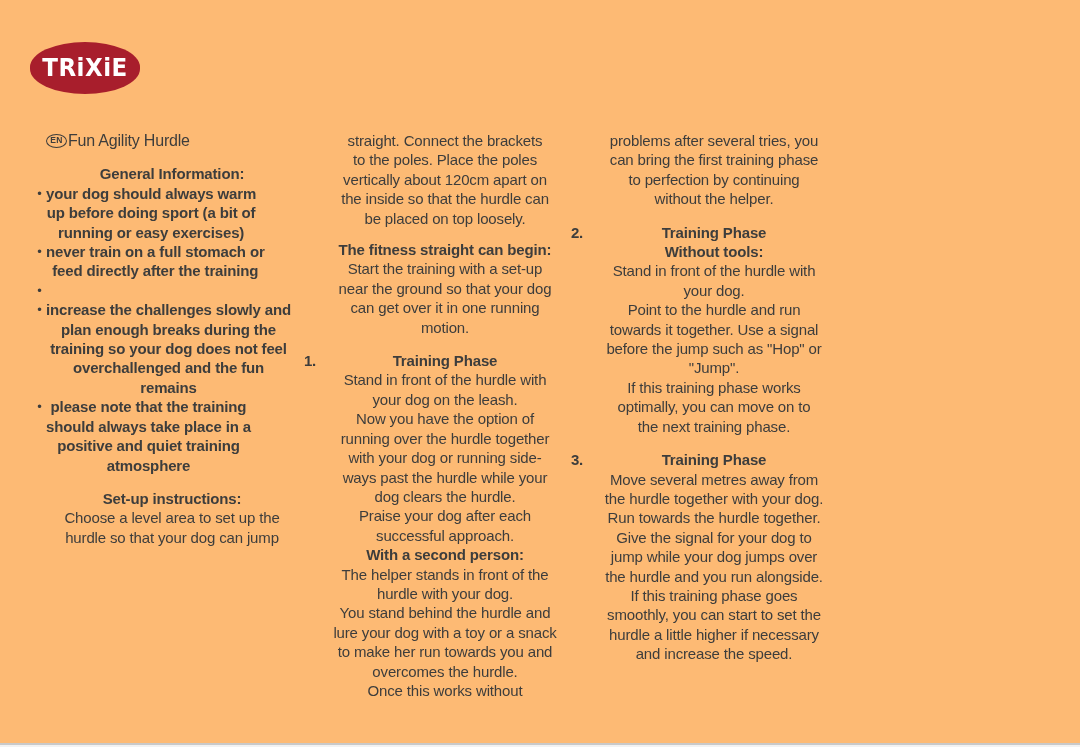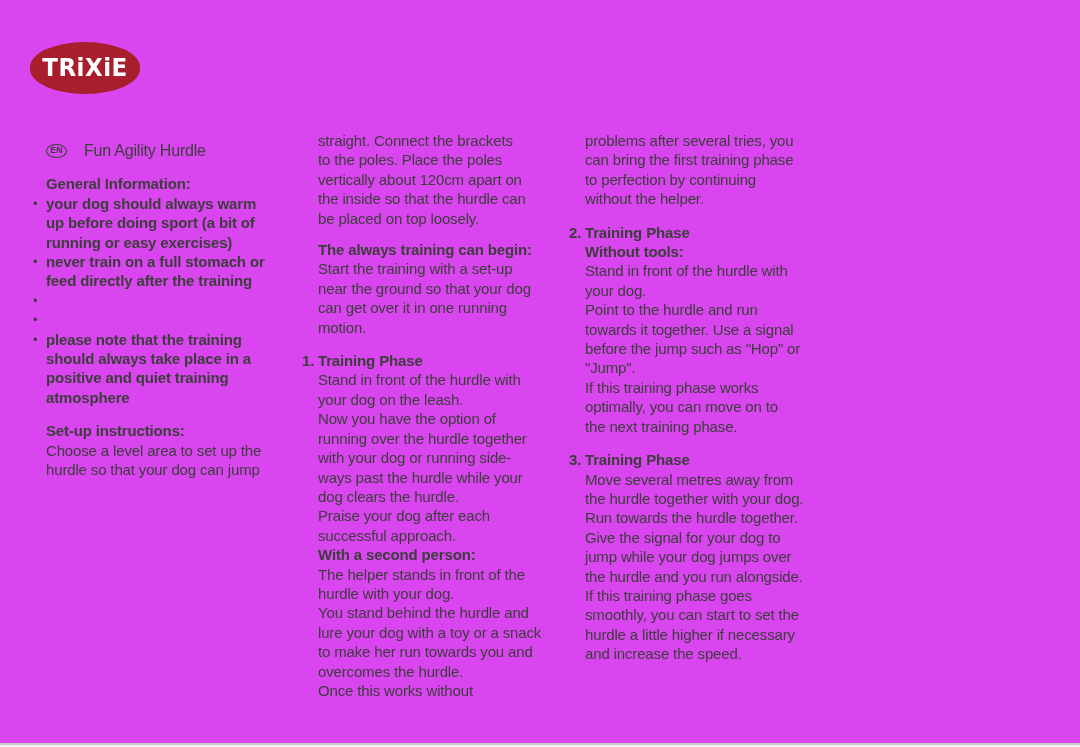--- a/index.html
+++ b/index.html
@@ -4,23 +4,24 @@
 <style>
   html, body { margin: 0; padding: 0; }
   body {
     font-family: "Liberation Sans", sans-serif;
     background: #ffffff;
   }
   .page {
     position: relative;
     width: 1080px;
     height: 747px;
-    background: #d946ef;
+    background: #fdba74;
     overflow: hidden;
     color: #3d3d3c;
+    text-align: center;
   }
   
   .logo {
     position: absolute;
     left: 30px;
     top: 42px;
     width: 110px;
     height: 52px;
     background: #a81e2c;
     border-radius: 50% / 48%;
@@ -46,24 +47,23 @@
     letter-spacing: -0.15px;
     color: #3d3d3c;
   }
   .col1 { left: 46px;  width: 252px; }
   .col2 { left: 318px; width: 254px; }
   .col3 { left: 585px; width: 258px; }
 
   .title-row {
     display: flex;
     align-items: center;
-    gap: 17px;
+    gap: 1px;
     margin-bottom: 2px;
     white-space: nowrap;
-    margin-top: 10px;
   }
   .lang-badge {
     display: inline-flex;
     align-items: center;
     justify-content: center;
     min-width: 21px;
     height: 14px;
     border: 1.4px solid #3d3d3c;
     border-radius: 50%;
     font-size: 8.5px;
@@ -144,20 +144,25 @@
       <li>
         <span class="bullet">•</span>
         <span class="btext">never train on a full stomach or
 feed directly after the training</span>
       </li>
       <li>
         <span class="bullet">•</span>
       </li>
       <li>
         <span class="bullet">•</span>
+        <span class="btext">increase the challenges slowly and
+plan enough breaks during the
+training so your dog does not feel
+overchallenged and the fun
+remains</span>
       </li>
       <li>
         <span class="bullet">•</span>
         <span class="btext">please note that the training
 should always take place in a
 positive and quiet training
 atmosphere</span>
       </li>
     </ul>
     <div class="gap-lg"></div>
@@ -166,21 +171,21 @@
 hurdle so that your dog can jump</p>
   </div>
 
   <div class="col col2">
     <p class="para">straight. Connect the brackets
 to the poles. Place the poles
 vertically about 120cm apart on
 the inside so that the hurdle can
 be placed on top loosely.</p>
     <div class="gap"></div>
-    <div class="bold">The always training can begin:</div>
+    <div class="bold">The fitness straight can begin:</div>
     <p class="para">Start the training with a set-up
 near the ground so that your dog
 can get over it in one running
 motion.</p>
     <div class="gap-lg"></div>
     <div class="numblock">
       <span class="num">1.</span>
       <div class="numcontent">
         <div class="bold">Training Phase</div>
         <p class="para">Stand in front of the hurdle with

